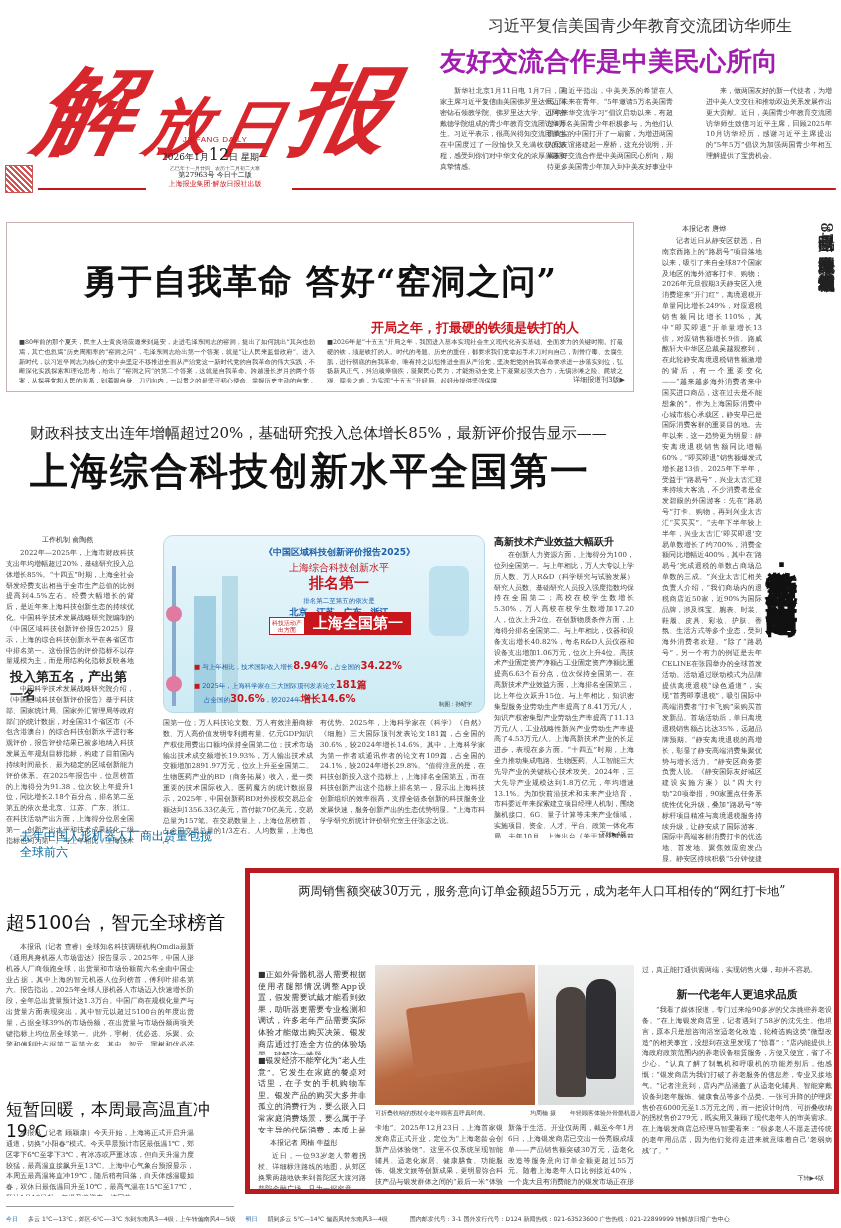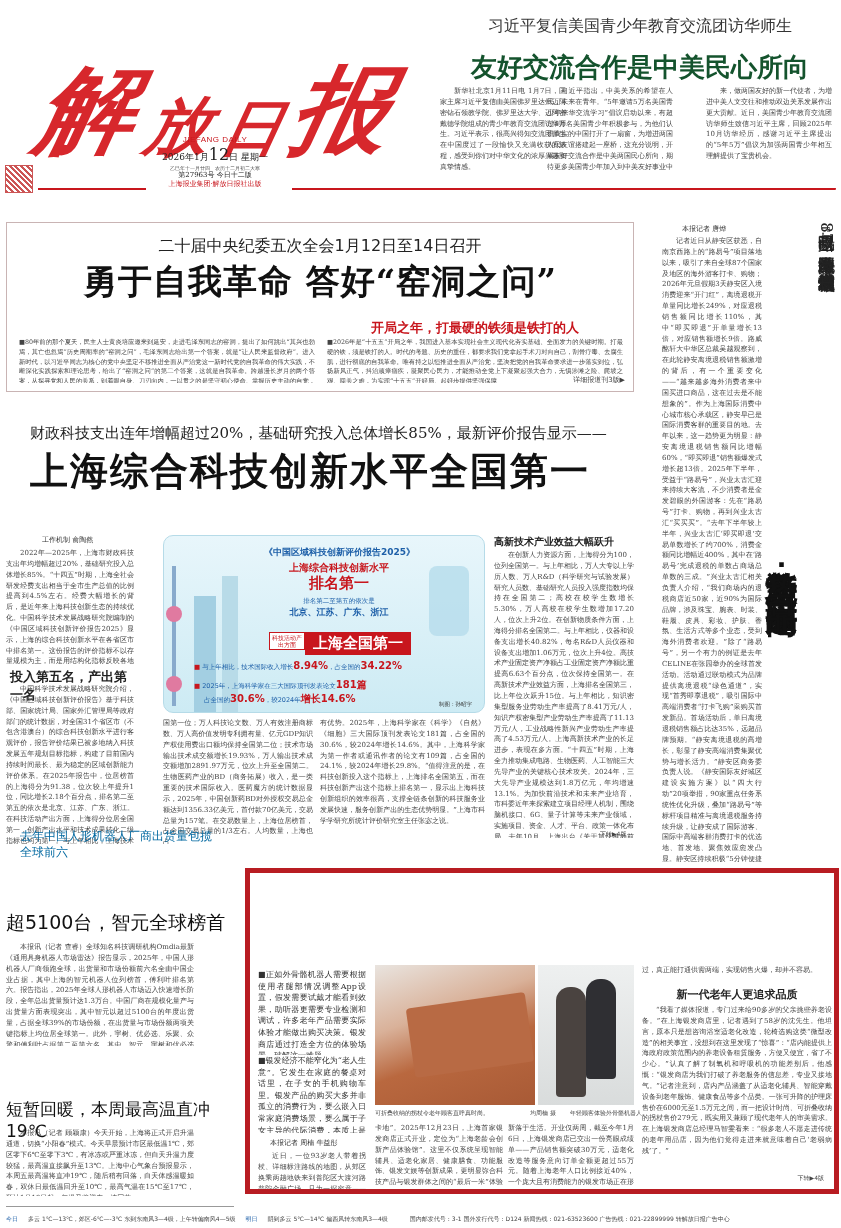--- a/index.html
+++ b/index.html
@@ -10,40 +10,40 @@
 .mast-info{left:140px;top:135px;width:150px;text-align:center;font-family:"DejaVu Serif",serif;line-height:1.25}
 .mast-info .en{font-family:"Liberation Sans",sans-serif;color:#c8161d;font-size:8px;letter-spacing:.5px}
 .mast-info .date{font-size:9px}
 .mast-info .date b{font-size:16px;font-weight:normal}
 .mast-info .lunar{font-size:5px;color:#555}
 .mast-info .issue{font-size:7px}
 .mast-info .pub{font-size:7px;color:#c8161d}
 .qr{left:5px;top:165px;width:28px;height:28px;background:repeating-linear-gradient(45deg,#c55 0 2px,#fff 2px 4px),#fff;border:1px solid #c55}
 .mast-line{top:188px;height:2px;background:#c8161d}
 .lead-kicker{left:440px;top:16px;width:400px;text-align:center;font-family:Liberation Sans, sans-serif;font-size:16px;color:#333}
-.lead-title{left:440px;top:50px;width:400px;text-align:center;font-size:26px;font-weight:bold;color:#14532d}
+.lead-title{left:440px;top:44px;width:400px;font-size:26px;font-weight:bold;color:#a21caf}
 .col{font-family:"DejaVu Serif",serif;font-size:7px;line-height:1.55;color:#444;text-align:justify}
 .swoosh{left:420px;top:188px;width:416px;height:8px;border-top:2px solid #c8161d;border-radius:0 0 80px 0}
 .box1{left:6px;top:222px;width:628px;height:170px;border:1px solid #c9b4b4}
 .box1 .kicker{position:absolute;left:0;right:0;top:13px;text-align:center;font-size:16px;color:#222}
 .box1 .title{position:absolute;left:0;right:0;top:36px;text-align:center;font-family:"DejaVu Serif",serif;font-size:34px;font-weight:bold;color:#111;letter-spacing:1px}
 .box1 .sub{position:absolute;top:96px;font-size:13px;font-weight:bold;color:#c8161d;text-align:center}
 .box1 .body{position:absolute;top:114px;font-size:6.5px}
 .box1 .more{position:absolute;right:8px;bottom:6px;font-size:7px;color:#444}
 .sci-kicker{left:30px;top:424px;width:580px;font-family:"DejaVu Serif",serif;font-size:15px;color:#222}
 .sci-title{left:30px;top:446px;width:600px;font-size:38px;font-weight:bold;color:#111;letter-spacing:2px}
 .byline{font-family:"DejaVu Serif",serif;font-size:7px;color:#333}
 .sub-head{font-weight:bold;font-size:13px;color:#222}
 .infographic{left:163px;top:535px;width:322px;height:178px;border-radius:10px;background:linear-gradient(180deg,#e8f6fb,#cdebf4);border:1px solid #b6dbe8;overflow:hidden}
 .infographic .report{position:absolute;left:100px;top:10px;font-size:9px;font-weight:bold;color:#1d5fa8}
-.infographic .rank1a{position:absolute;left:100px;top:25px;width:150px;text-align:center;font-size:10px;font-weight:bold;color:#c8161d}
+.infographic .rank1a{position:absolute;left:100px;top:25px;width:150px;text-align:center;font-size:10px;font-weight:normal;color:#c8161d}
 .infographic .rank1b{position:absolute;left:100px;top:38px;width:150px;text-align:center;font-size:15px;font-weight:bold;color:#c8161d}
 .infographic .rank25{position:absolute;left:100px;top:61px;width:150px;text-align:center;font-size:6.5px;color:#1d5fa8}
 .infographic .prov{position:absolute;left:100px;top:70px;width:150px;text-align:center;font-size:9px;font-weight:bold;color:#1d5fa8}
-.infographic .tag{position:absolute;left:105px;top:96px;display:flex;align-items:flex-start}
+.infographic .tag{position:absolute;left:105px;top:76px;display:flex;align-items:flex-end}
 .infographic .tag .small{border:1px solid #c8161d;color:#c8161d;font-size:6px;width:36px;padding:1px;text-align:center;line-height:1.2;background:#fff}
 .infographic .tag .big{background:#c8161d;color:#fff;font-size:15px;font-weight:bold;padding:2px 8px}
 .infographic .stat{position:absolute;left:30px;font-size:6.5px;color:#1d5fa8}
 .infographic .stat b{color:#c8161d;font-size:10px}
 .infographic .credit{position:absolute;right:12px;bottom:4px;font-size:5.5px;color:#333}
 .tower{position:absolute;background:#6fb7d6}
 .vert-title{left:762px;top:262px;width:36px;font-size:32px;font-weight:bold;color:#111;line-height:1.05;text-align:center;writing-mode:vertical-rl}
 .vert-kicker{left:806px;top:222px;width:30px;font-family:"DejaVu Serif",serif;font-size:17px;color:#222;line-height:1.1;writing-mode:vertical-rl}
 .robot-kicker{left:20px;top:828px;width:200px;font-family:"DejaVu Serif",serif;font-size:12px;line-height:1.35;color:#0369a1}
 .robot-title{left:6px;top:910px;width:230px;font-size:19px;color:#111}
@@ -77,21 +77,20 @@
 <div class="abs mast-line" style="left:292px;width:128px"></div>
 
 <div class="abs lead-kicker">习近平复信美国青少年教育交流团访华师生</div>
 <div class="abs lead-title">友好交流合作是中美民心所向</div>
 <div class="abs col ind" style="left:440px;top:86px;width:126px;height:88px;overflow:hidden;text-indent:2em">新华社北京1月11日电 1月7日，国家主席习近平复信由美国佛罗里达州迈阿密钻石领教学院、佛罗里达大学、迈阿密戴德学院组成的青少年教育交流团访华师生。习近平表示，很高兴得知交流团师生在中国度过了一段愉快又充满收获的旅程，感受到你们对中华文化的浓厚兴趣和真挚情感。</div>
 <div class="abs col" style="left:547px;top:86px;width:126px;height:88px;overflow:hidden;text-indent:2em">习近平指出，中美关系的希望在人民，未来在青年。“5年邀请5万名美国青少年来华交流学习”倡议启动以来，有超过4万名美国青少年积极参与，为他们认识真实的中国打开了一扇窗，为增进两国人民友谊搭建起一座桥，这充分说明，开展友好交流合作是中美两国民心所向，期待更多美国青少年加入到中美友好事业中</div>
 <div class="abs col" style="left:706px;top:86px;width:126px;height:88px;overflow:hidden;text-indent:2em">来，做两国友好的新一代使者，为增进中美人文交往和推动双边关系发展作出更大贡献。近日，美国青少年教育交流团访华师生致信习近平主席，回顾2025年10月访华经历，感谢习近平主席提出的“5年5万”倡议为加强两国青少年相互理解提供了宝贵机会。</div>
 <div class="abs swoosh"></div>
 
 <div class="abs box1">
-  <div class="kicker">二十届中央纪委五次全会1月12日至14日召开</div>
   <div class="title">勇于自我革命 答好“窑洞之问”</div>
   <div class="sub" style="left:318px;width:300px">开局之年，打最硬的铁须是铁打的人</div>
   <div class="body col" style="left:12px;width:296px;height:46px;overflow:hidden;font-size:6.3px">■80年前的那个夏天，民主人士黄炎培应邀来到延安，走进毛泽东同志的窑洞，提出了如何跳出“其兴也勃焉，其亡也忽焉”历史周期率的“窑洞之问”，毛泽东同志给出第一个答案，就是“让人民来监督政府”。进入新时代，以习近平同志为核心的党中央坚定不移推进全面从严治党这一新时代党的自我革命的伟大实践，不断深化实践探索和理论思考，给出了“窑洞之问”的第二个答案，这就是自我革命。跨越漫长岁月的两个答案，从探寻党和人民的关系，到着眼自身、刀刃向内，一以贯之的是坚守初心使命、掌握历史主动的自觉，是回答好“窑洞之问”的清醒和坚定。</div>
   <div class="body col" style="left:320px;width:296px;height:46px;overflow:hidden;font-size:6.3px">■2026年是“十五五”开局之年，我国进入基本实现社会主义现代化夯实基础、全面发力的关键时期。打最硬的铁，须是铁打的人。时代的考题、历史的重任，都要求我们党拿起手术刀对向自己，刮骨疗毒、去腐生肌，进行彻底的自我革命。唯有持之以恒推进全面从严治党，坚决把党的自我革命要求进一步落实到位，弘扬新风正气，抖治顽瘴痼疾，凝聚民心民力，才能推动全党上下凝聚起强大合力，无惧涉滩之险、爬坡之艰、闯关之难，为实现“十五五”开好局、起好步提供坚强保障</div>
   <div class="more">详细报道刊3版▶</div>
 </div>
 
 <div class="abs sci-kicker">财政科技支出连年增幅超过20%，基础研究投入总体增长85%，最新评价报告显示——</div>
 <div class="abs sci-title">上海综合科技创新水平全国第一</div>
 <div class="abs byline" style="left:42px;top:535px">工作机制 俞陶然</div>
@@ -139,20 +138,21 @@
 
 <div class="abs robot-kicker">去年中国人形机器人厂商出货量包揽全球前六</div>
 <div class="abs robot-title">超5100台，智元全球榜首</div>
 <div class="abs col" style="left:6px;top:942px;width:188px;height:104px;overflow:hidden;text-indent:2em">本报讯（记者 查睿）全球知名科技调研机构Omdia最新《通用具身机器人市场雷达》报告显示，2025年，中国人形机器人厂商领跑全球，出货量和市场份额前六名全由中国企业占据，其中上海的智元机器人位列榜首，傅利叶排名第六。报告指出，2025年全球人形机器人市场迈入快速增长阶段，全年总出货量预计达1.3万台。中国厂商在规模化量产与出货量方面表现突出，其中智元以超过5100台的年度出货量，占据全球39%的市场份额，在出货量与市场份额两项关键指标上均位居全球第一。此外，宇树、优必选、乐聚、众擎和傅利叶占据第二至第六名。其中，智元、宇树和优必选出货量均迈过1000台大关，远超Figure AI、特斯拉等美国机器人龙头厂商。Omdia预测，未来十年人形机器人市场将迎来指数级增长，到2035年全球出货量有望达到260万台。</div>
 
 <div class="abs temp-title">短暂回暖，本周最高温直冲19℃</div>
 <div class="abs col" style="left:6px;top:1128px;width:188px;height:68px;overflow:hidden;text-indent:2em">本报讯（记者 顾颖康）今天开始，上海将正式开启升温通道，切换“小阳春”模式。今天早晨预计市区最低温1℃，郊区零下6℃至零下3℃，有冰冻或严重冰冻，但白天升温力度较猛，最高温直接飙升至13℃。上海中心气象台预报显示，本周五最高温将直冲19℃，随后稍有回落，白天体感温暖如春，双休日最低温回升至10℃，最高气温在15℃至17℃，预计1月19日起，气温又将迎来一波回落。</div>
 <div class="abs footer-line"></div>
 
 <div class="abs silver-box">
+  <div class="silver-kicker">两周销售额突破30万元，服务意向订单金额超55万元，成为老年人口耳相传的“网红打卡地”</div>
   <div class="abs col" style="left:8px;top:96px;width:108px;height:86px;overflow:hidden;font-size:8px;line-height:1.45;color:#333">■正如外骨骼机器人需要根据使用者腿部情况调整App设置，假发需要试戴才能看到效果，助听器更需要专业检测和调试，许多老年产品需要实际体验才能做出购买决策。银发商店通过打造全方位的体验场景，破解这一难题</div>
   <div class="abs col" style="left:8px;top:182px;width:108px;height:78px;overflow:hidden;font-size:8px;line-height:1.45;color:#333">■银发经济不能窄化为“老人生意”。它发生在家庭的餐桌对话里，在子女的手机购物车里。银发产品的购买大多并非孤立的消费行为，要么嵌入日常家庭消费场景，要么属于子女主导的代际消费，本质上是家庭需求的延伸</div>
   <div class="abs byline" style="left:20px;top:265px">本报记者 周楠 牛益彤</div>
   <div class="abs col" style="left:8px;top:278px;width:108px;height:38px;overflow:hidden;text-indent:2em">近日，一位93岁老人带着拐杖、详细标注路线的地图，从郊区换乘两趟地铁来到普陀区大渡河路普陀金融广场，只为一探究竟——这里新开的“上海银发商店”正成为老年人口耳相传的“网红打</div>
   <div class="photo" style="left:125px;top:92px;width:160px;height:140px;background:linear-gradient(160deg,#e9e4df 0%,#d9b199 35%,#b9683f 60%,#a85a36 100%)">
     <div style="position:absolute;left:35px;top:35px;width:120px;height:70px;background:#b86a44;border-radius:4px;transform:rotate(-8deg)"></div>
   </div>
   <div class="photo" style="left:288px;top:92px;width:96px;height:140px;background:linear-gradient(180deg,#eef0f0,#d9dcdc)">
     <div style="position:absolute;left:18px;top:22px;width:30px;height:110px;background:#4a4340;border-radius:14px 14px 4px 4px"></div>
     <div style="position:absolute;left:48px;top:14px;width:30px;height:100px;background:#2f2f33;border-radius:14px 14px 4px 4px"></div>

